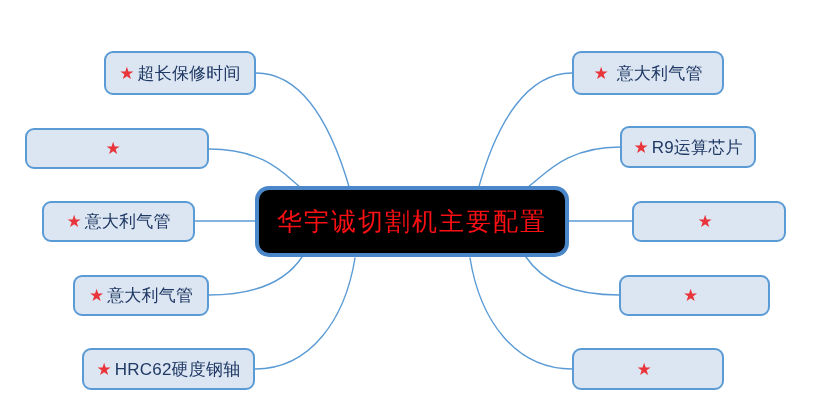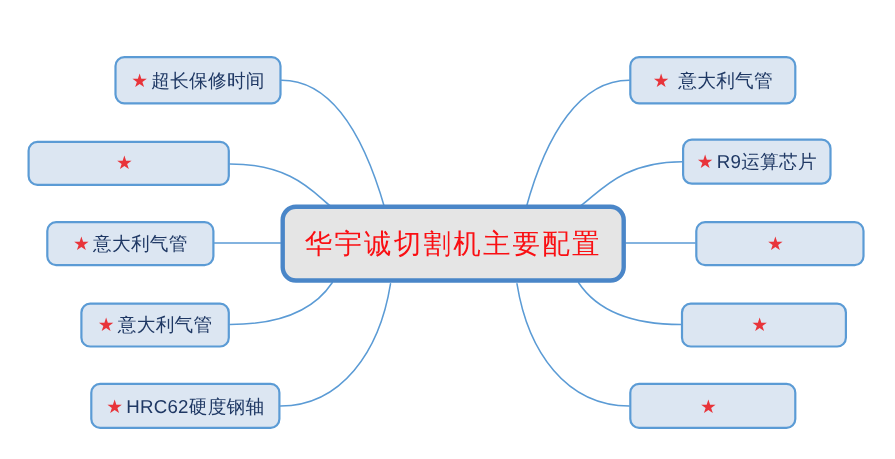--- a/index.html
+++ b/index.html
@@ -58,21 +58,21 @@
   #center-node {
     position: absolute;
     left: 255px;
     top: 186px;
     width: 314px;
     height: 71px;
     box-sizing: border-box;
     display: flex;
     align-items: center;
     justify-content: center;
-    background: #e5e5e5;
+    background: #000000;
     border: 4px solid #4a86c8;
     border-radius: 14px;
     z-index: 3;
   }
   #center-node .label {
     color: #fa0f13;
     font-size: 25px;
     line-height: 1;
     letter-spacing: 2px;
     font-family: "DejaVu Sans", sans-serif;

